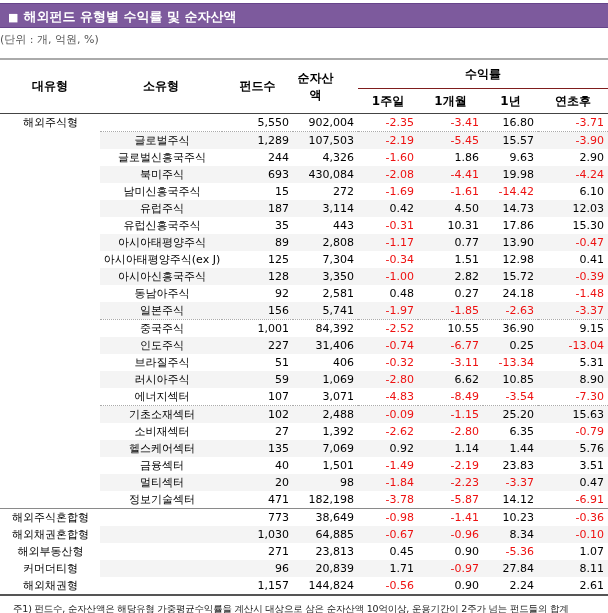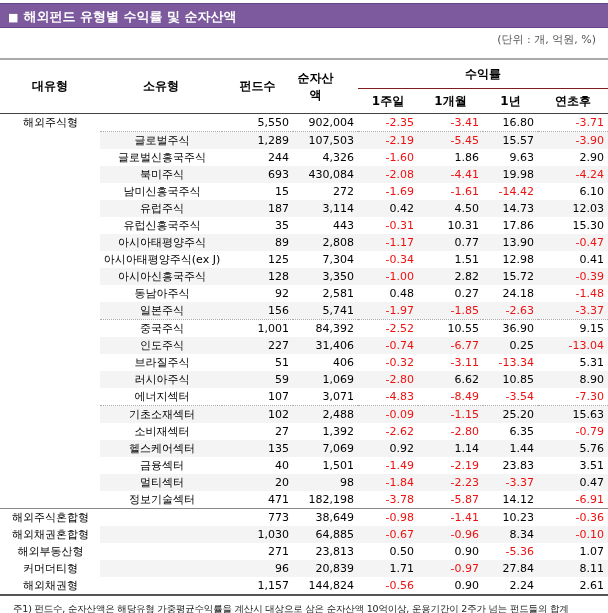--- a/index.html
+++ b/index.html
@@ -10,21 +10,21 @@
   }
   .title-bar{
     margin-top:3px;height:25px;line-height:25px;background:#7d5a9d;
     color:#fff;font-size:13px;font-weight:bold;padding-left:8px;
     border-top:1px solid #67458a;border-bottom:1px solid #67458a;
     box-sizing:border-box;
   }
   .title-bar .bullet{font-size:11px;margin-right:5px;}
   .units{
     margin-top:5px;height:14px;line-height:14px;font-size:11px;
-    text-align:right;padding-right:12px;color:#555;
+    padding-right:4px;color:#555;
   }
   table.fund{
     width:608px;margin-top:11px;border-collapse:collapse;table-layout:fixed;
     border-top:2px solid #aaa;border-bottom:2px solid #555;
   }
   thead th{font-size:12px;font-weight:bold;text-align:center;padding:0;}
   thead{border-bottom:1px solid #444;}
   th.h1{height:28px;vertical-align:middle;}
   th.h2{height:24px;vertical-align:middle;}
   th.grp{border-bottom:1px solid #7f1d1d;}
@@ -331,21 +331,21 @@
           <td class="num shade neg">-0.67</td>
           <td class="num shade neg">-0.96</td>
           <td class="num shade">8.34</td>
           <td class="num shade neg">-0.10</td>
         </tr>
         <tr>
           <td class="txt main-c">해외부동산형</td>
           <td class="txt"></td>
           <td class="num">271</td>
           <td class="num">23,813</td>
-          <td class="num">0.50</td>
+          <td class="num">0.45</td>
           <td class="num">0.90</td>
           <td class="num neg">-5.36</td>
           <td class="num">1.07</td>
         </tr>
         <tr>
           <td class="txt main-c">커머더티형</td>
           <td class="txt shade"></td>
           <td class="num shade">96</td>
           <td class="num shade">20,839</td>
           <td class="num shade">1.71</td>

